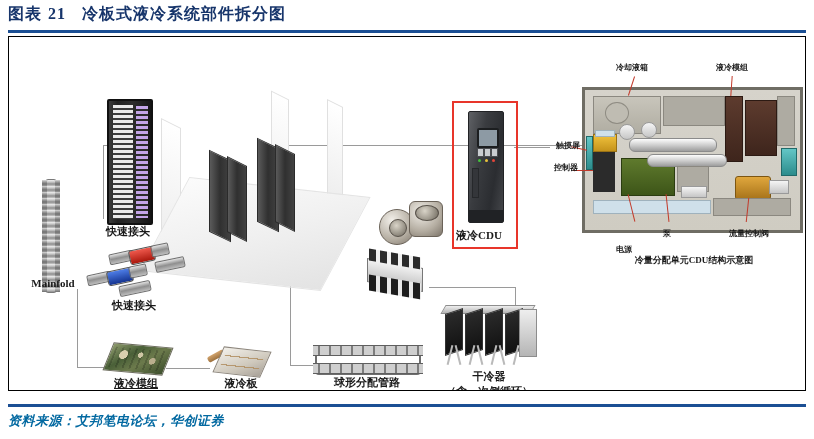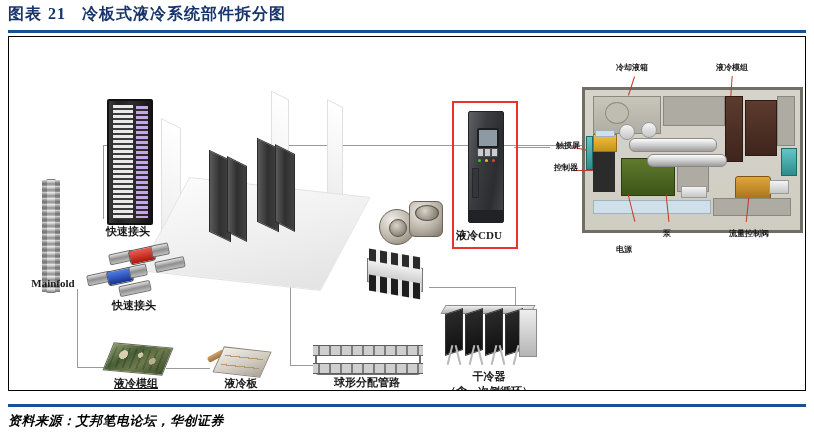--- a/index.html
+++ b/index.html
@@ -37,21 +37,21 @@
   #diagram-canvas{position:absolute;left:0;top:0;width:796px;height:353px;}
   
   #footer-rule{
     position:absolute;left:8px;top:404px;width:798px;height:3px;
     background:#1b4f94;
   }
   #source-note{
     position:absolute;left:8px;top:412px;
     font-family:"Liberation Serif","DejaVu Serif",serif;
     font-weight:bold;font-style:italic;
-    font-size:13px;color:#000000;
+    font-size:13px;color:#0369a1;
     letter-spacing:.5px;white-space:nowrap;
   }
   
   .cn-label{
     position:absolute;
     font-family:"Liberation Serif","DejaVu Serif",serif;
     font-weight:bold;
     color:#1a1a1a;
     white-space:nowrap;
     text-align:center;
@@ -390,18 +390,19 @@
     </div>
 
     <div class="cn-label lbl-small" style="left:598px;top:26px;width:50px;">冷却液箱</div>
     <div class="cn-label lbl-small" style="left:698px;top:26px;width:50px;">液冷模组</div>
     <div class="cn-label lbl-small" style="left:540px;top:104px;width:38px;">触摸屏</div>
     <div class="cn-label lbl-small" style="left:538px;top:126px;width:38px;">控制器</div>
     <div class="cn-label lbl-small" style="left:600px;top:208px;width:30px;">电源</div>
     <div class="cn-label lbl-small" style="left:648px;top:192px;width:20px;">泵</div>
     <div class="cn-label lbl-small" style="left:712px;top:192px;width:56px;">流量控制阀</div>
 
+    <div class="cn-label lbl-cap" style="left:600px;top:218px;width:170px;">冷量分配单元CDU结构示意图</div>
 
   </div>
 </div>
 
 <div id="footer-rule"></div>
 <div id="source-note">资料来源：艾邦笔电论坛，华创证券</div>
 
 </body></html>

